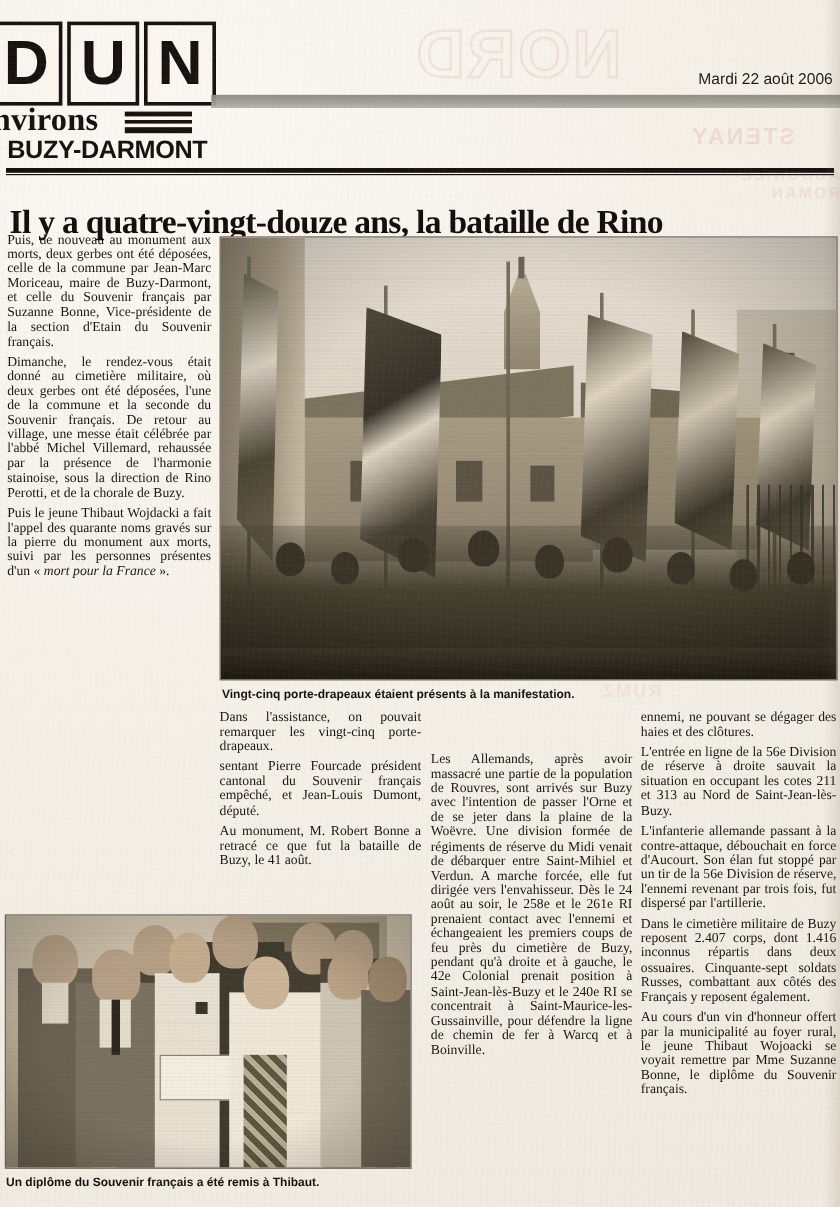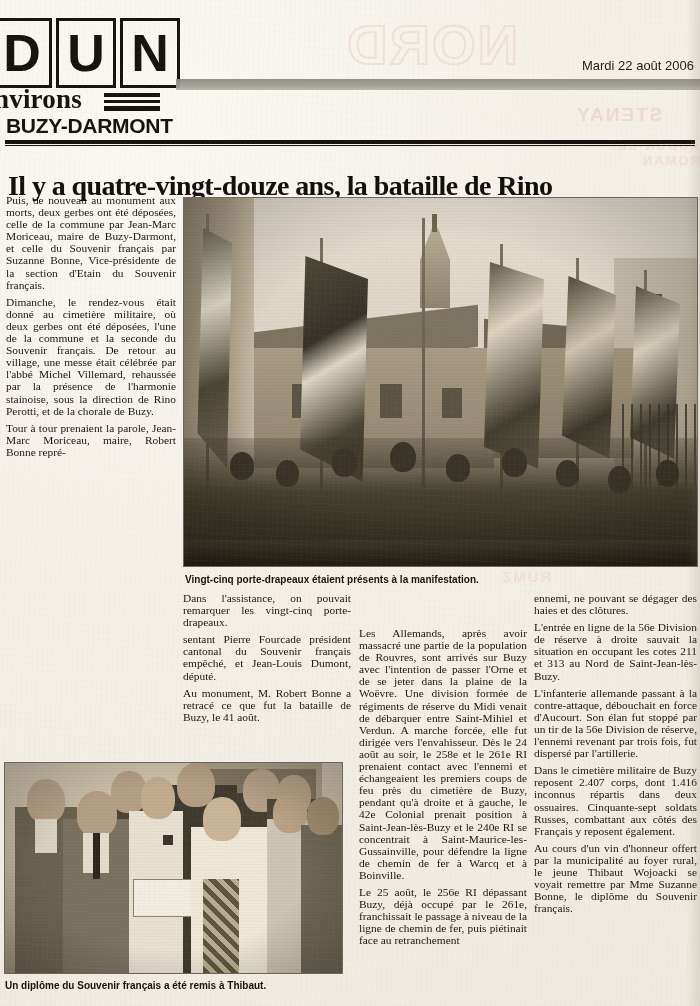--- a/index.html
+++ b/index.html
@@ -174,30 +174,29 @@
 
   <div class="kicker">BUZY-DARMONT</div>
   <div class="kicker-rule"></div>
   <div class="kicker-rule2"></div>
 
   <h1 class="headline">Il y a quatre-vingt-douze ans, la bataille de Rino</h1>
 
   <div class="col" id="col1">
       <p>Puis, de nouveau au monument aux morts, deux gerbes ont été déposées, celle de la commune par Jean-Marc Moriceau, maire de Buzy-Darmont, et celle du Souvenir français par Suzanne Bonne, Vice-présidente de la section d'Etain du Souvenir français.</p>
       <p>Dimanche, le rendez-vous était donné au cimetière militaire, où deux gerbes ont été déposées, l'une de la commune et la seconde du Souvenir français. De retour au village, une messe était célébrée par l'abbé Michel Villemard, rehaussée par la présence de l'harmonie stainoise, sous la direction de Rino Perotti, et de la chorale de Buzy.</p>
-      <p>Tour à tour prenaient la parole, Jean-Marc Moriceau, maire, Robert Bonne repré-</p>
+      <p>Puis le jeune Thibaut Wojdacki a fait l'appel des quarante noms gravés sur la pierre du monument aux morts, suivi par les personnes présentes d'un « <em>mort pour la France</em> ».</p>
     </div>
   <div class="col" id="col2">
       <p>Dans l'assistance, on pouvait remarquer les vingt-cinq porte-drapeaux.</p>
       <p>sentant Pierre Fourcade président cantonal du Souvenir français empêché, et Jean-Louis Dumont, député.</p>
       <p>Au monument, M. Robert Bonne a retracé ce que fut la bataille de Buzy, le 41 août.</p>
     </div>
   <div class="col" id="col3">
       <p>Les Allemands, après avoir massacré une partie de la population de Rouvres, sont arrivés sur Buzy avec l'intention de passer l'Orne et de se jeter dans la plaine de la Woëvre. Une division formée de régiments de réserve du Midi venait de débarquer entre Saint-Mihiel et Verdun. A marche forcée, elle fut dirigée vers l'envahisseur. Dès le 24 août au soir, le 258e et le 261e RI prenaient contact avec l'ennemi et échangeaient les premiers coups de feu près du cimetière de Buzy, pendant qu'à droite et à gauche, le 42e Colonial prenait position à Saint-Jean-lès-Buzy et le 240e RI se concentrait à Saint-Maurice-les-Gussainville, pour défendre la ligne de chemin de fer à Warcq et à Boinville.</p>
-      <p>Le 25 août, le 256e RI dépassant Buzy, déjà occupé par le 261e, franchissait le passage à niveau de la ligne de chemin de fer, puis piétinait face au retranchement</p>
     </div>
   <div class="col" id="col4">
       <p>ennemi, ne pouvant se dégager des haies et des clôtures.</p>
       <p>L'entrée en ligne de la 56e Division de réserve à droite sauvait la situation en occupant les cotes 211 et 313 au Nord de Saint-Jean-lès-Buzy.</p>
       <p>L'infanterie allemande passant à la contre-attaque, débouchait en force d'Aucourt. Son élan fut stoppé par un tir de la 56e Division de réserve, l'ennemi revenant par trois fois, fut dispersé par l'artillerie.</p>
       <p>Dans le cimetière militaire de Buzy reposent 2.407 corps, dont 1.416 inconnus répartis dans deux ossuaires. Cinquante-sept soldats Russes, combattant aux côtés des Français y reposent également.</p>
       <p>Au cours d'un vin d'honneur offert par la municipalité au foyer rural, le jeune Thibaut Wojoacki se voyait remettre par Mme Suzanne Bonne, le diplôme du Souvenir français.</p>
     </div>
 
   <div class="photo" id="photo-main">

